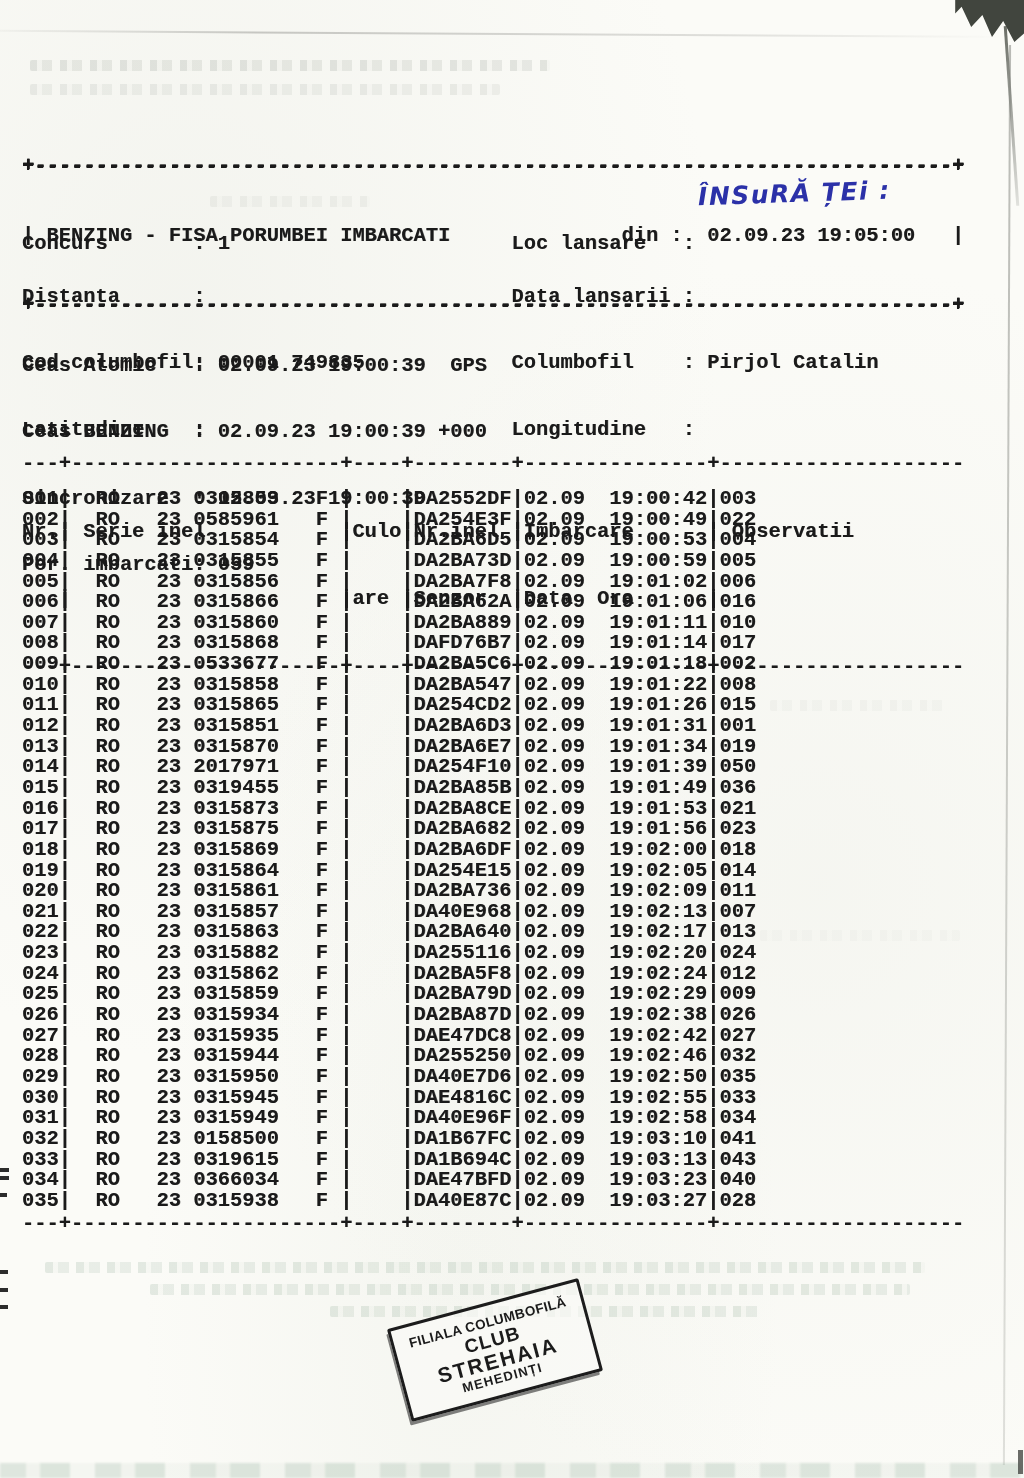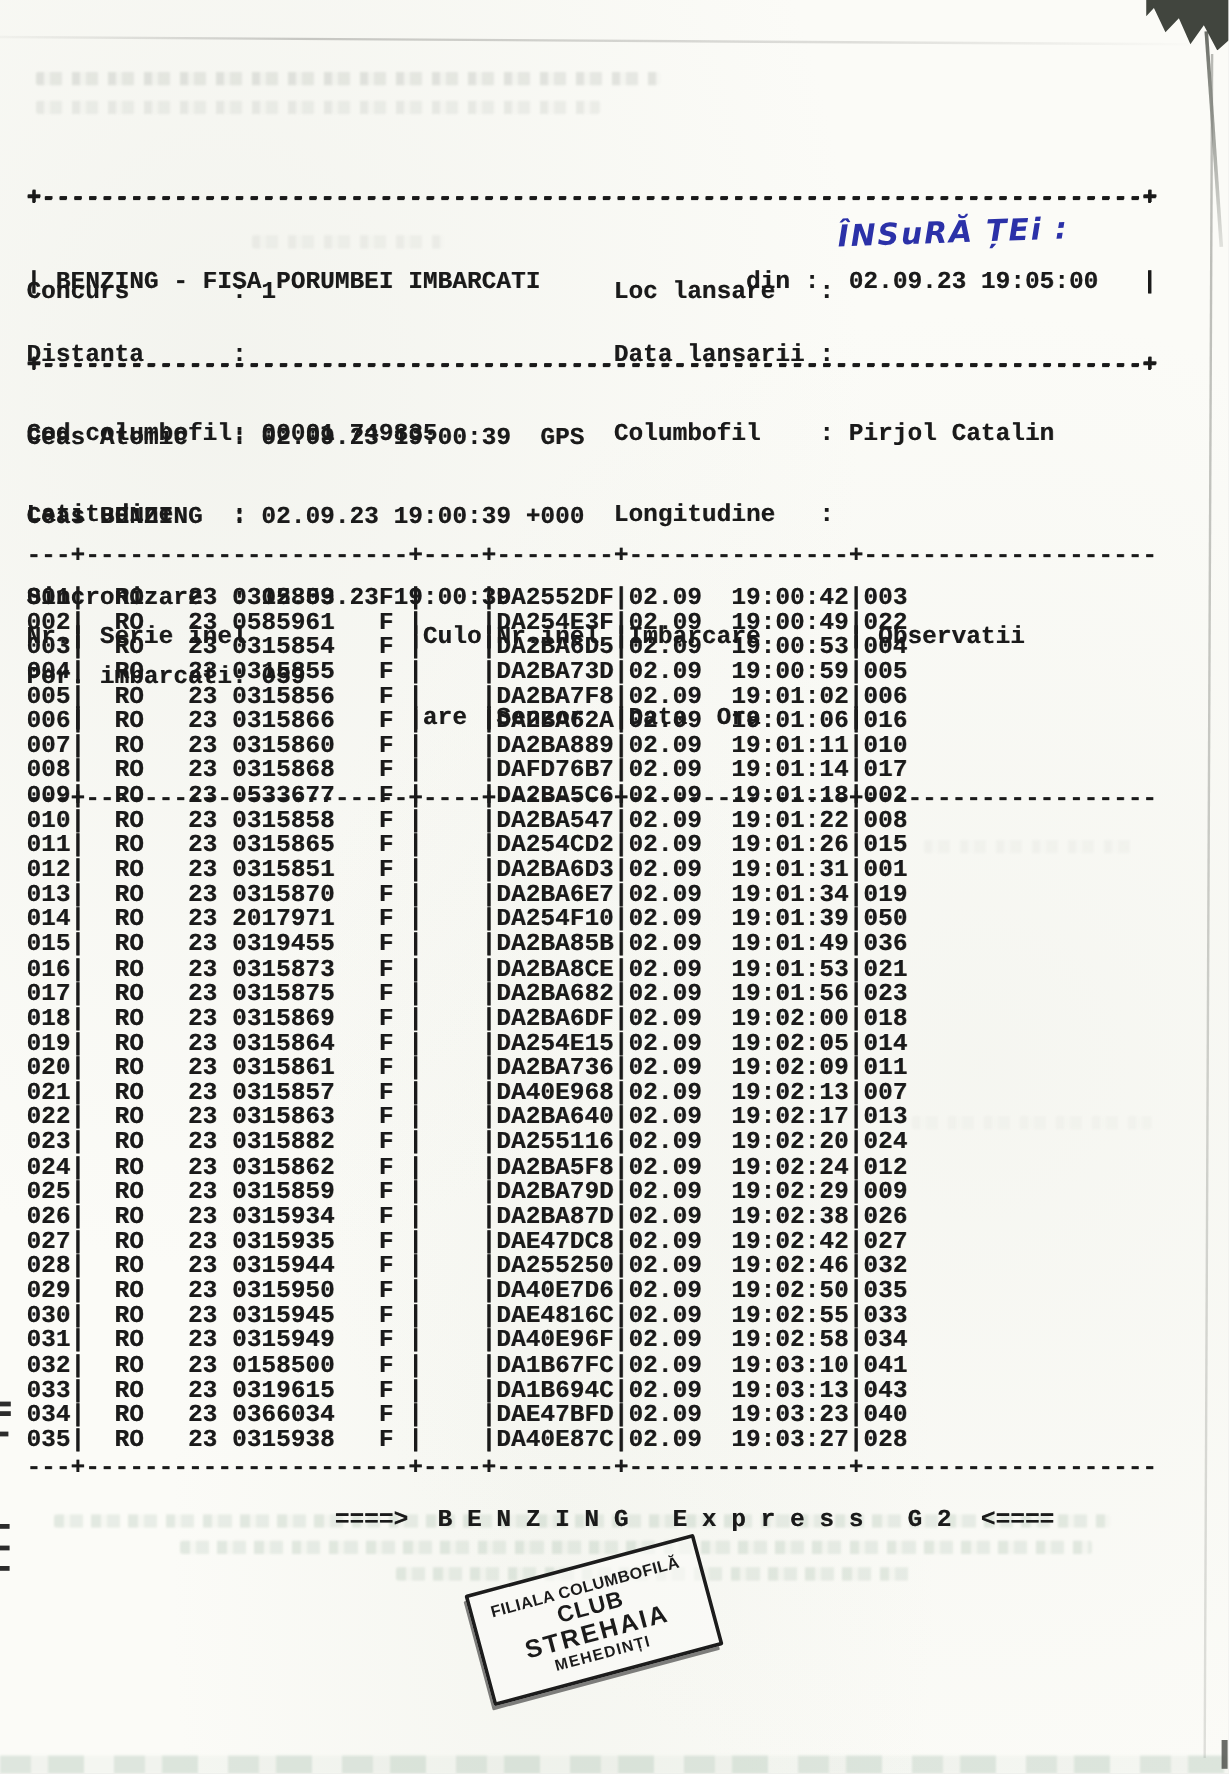--- a/index.html
+++ b/index.html
@@ -741,23 +741,20 @@
         <span class="ps" style="left:32ch">DA40E87C</span>
         <span class="ps" style="left:40ch">|</span>
         <span class="ps" style="left:41ch">02.09</span>
         <span class="ps" style="left:48ch">19:03:27</span>
         <span class="ps" style="left:56ch">|</span>
         <span class="ps" style="left:57ch">028</span>
       </div></div>
 
     <div class="block" id="sepbot">---+----------------------+----+--------+---------------+--------------------</div>
 
-    <div class="block" id="footer">
-      <span class="ps" style="left:15ch; position:relative;">====&gt;  B E N Z I N G   E x p r e s s   G 2  &lt;====</span>
-    </div>
   </div>
 
   <div id="handwriting">ÎNSuRĂ ȚEi :</div>
 
   <div id="stamp">
     <div class="stamp-l1">FILIALA COLUMBOFILĂ</div>
     <div class="stamp-l2">CLUB</div>
     <div class="stamp-l3">STREHAIA</div>
     <div class="stamp-l4">MEHEDINȚI</div>
   </div>

